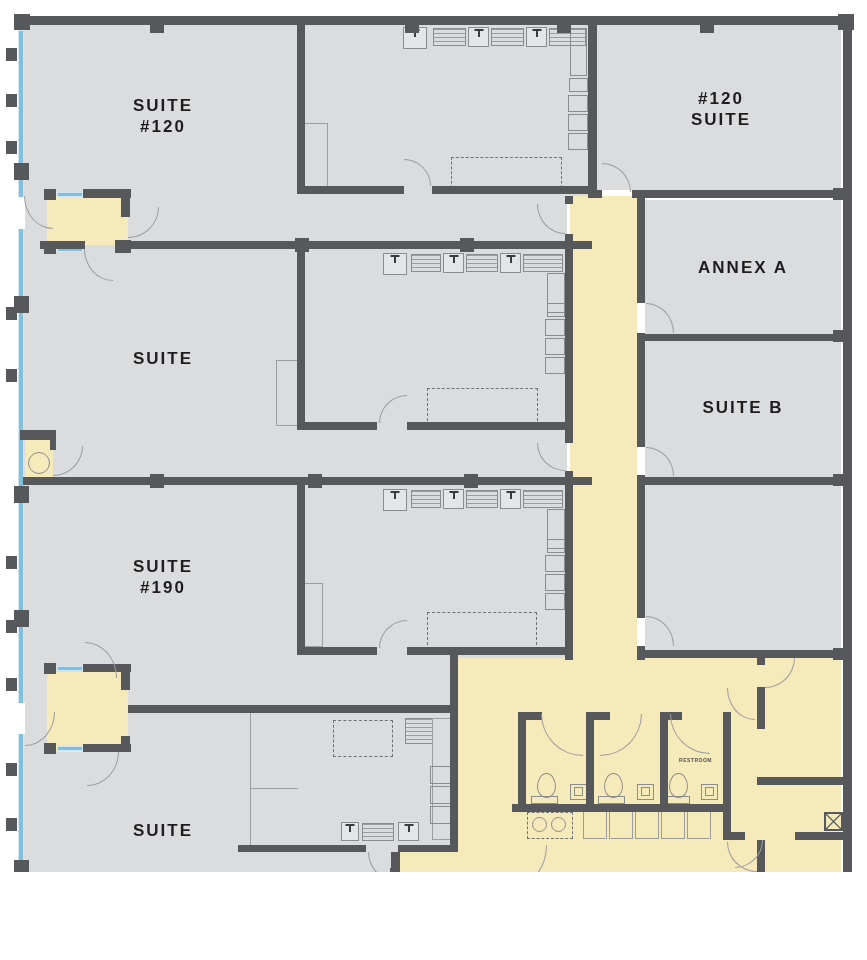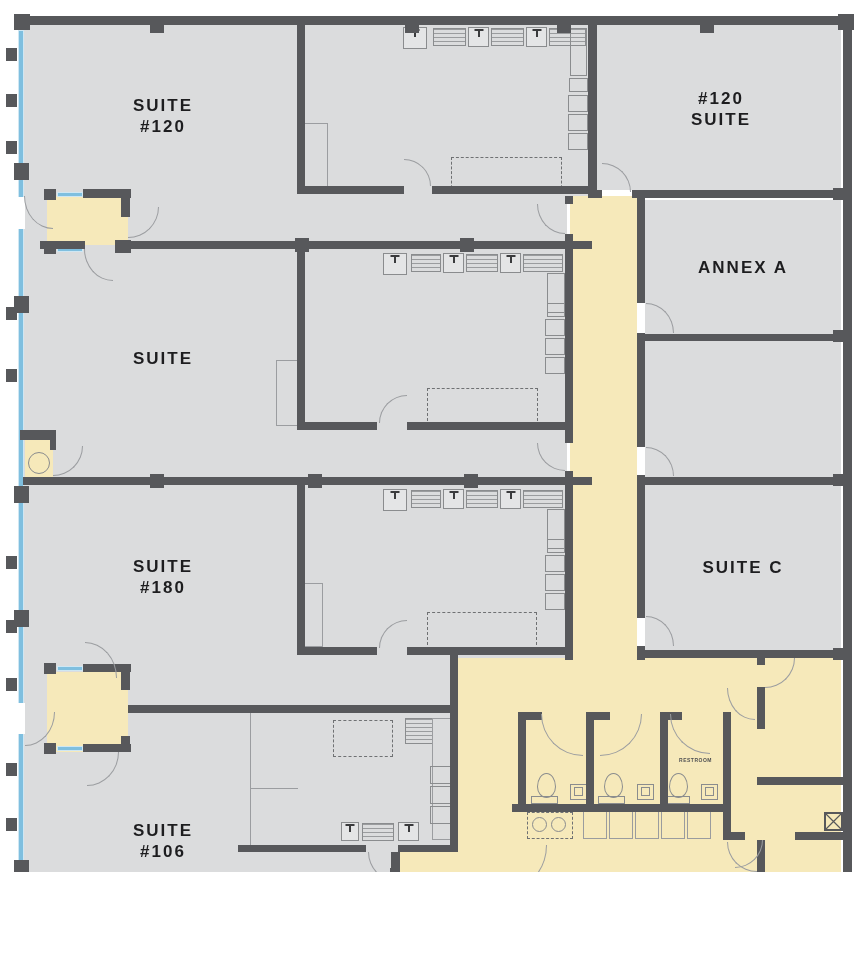--- a/index.html
+++ b/index.html
@@ -316,27 +316,26 @@
 
   <div class="lbl" style="left:83px;top:95px;width:160px;">
     <div>SUITE</div>
     <div>#120</div>
   </div>
   <div class="lbl" style="left:83px;top:348px;width:160px;">
     <div>SUITE</div>
   </div>
   <div class="lbl" style="left:83px;top:556px;width:160px;">
     <div>SUITE</div>
-    <div>#180</div>
+    <div>#190</div>
   </div>
   <div class="lbl" style="left:83px;top:820px;width:160px;">
     <div>SUITE</div>
-    <div>#106</div>
   </div>
   <div class="lbl" style="left:641px;top:88px;width:160px;">
     <div>#120</div>
     <div>SUITE</div>
   </div>
   <div class="lbl" style="left:663px;top:257px;width:160px;">ANNEX A</div>
-  <div class="lbl" style="left:663px;top:557px;width:160px;">SUITE C</div>
+  <div class="lbl" style="left:663px;top:397px;width:160px;">SUITE B</div>
   <div class="lbl-sm" style="left:668px;top:757px;width:55px;">RESTROOM</div>
 
 </div>
 
 </body></html>

